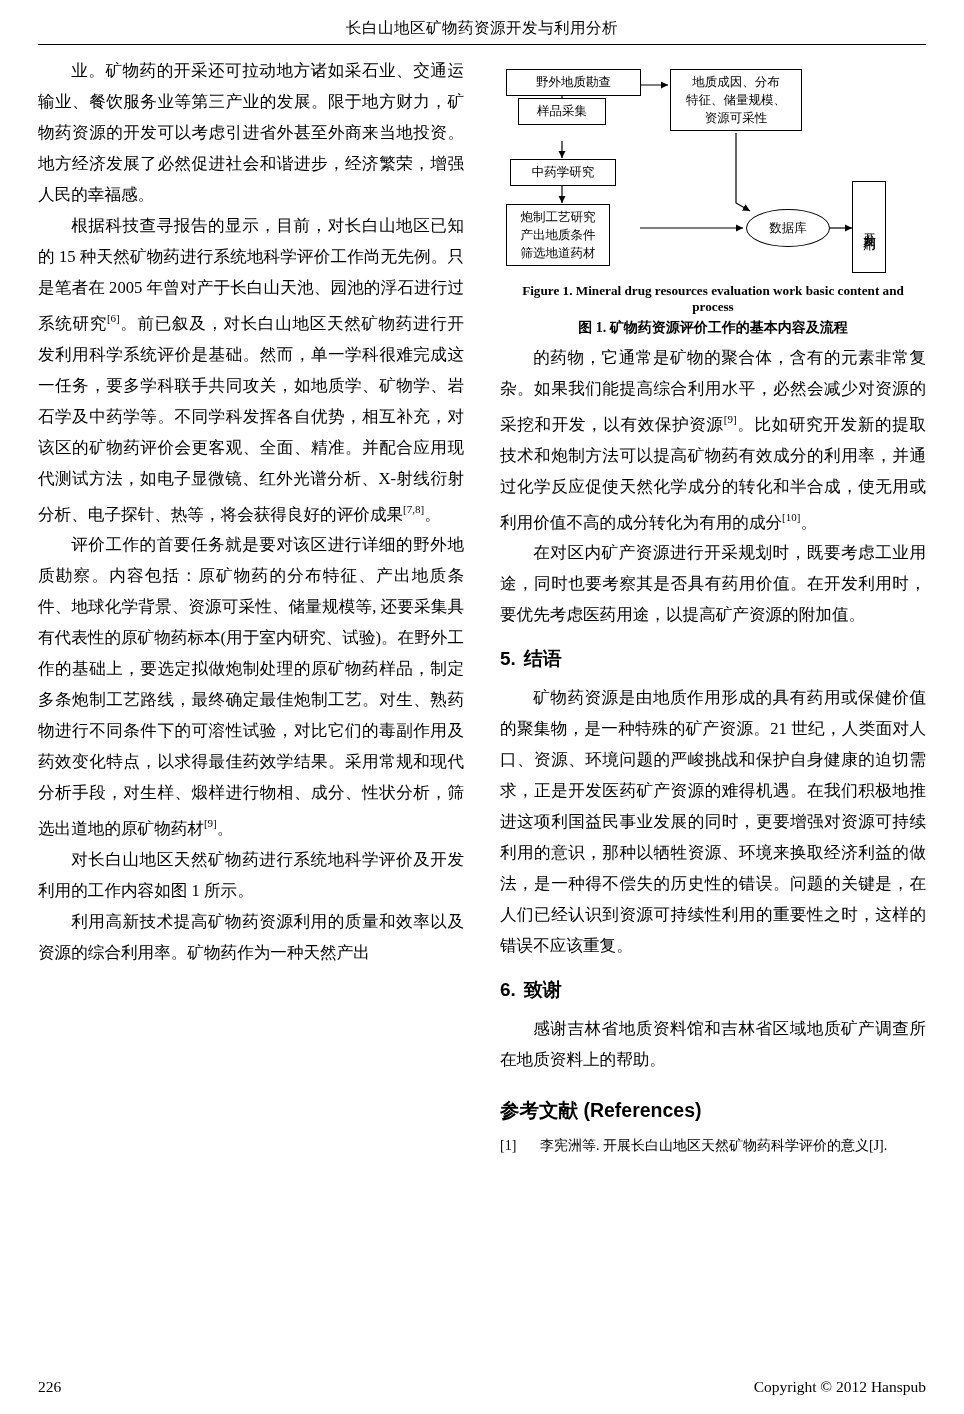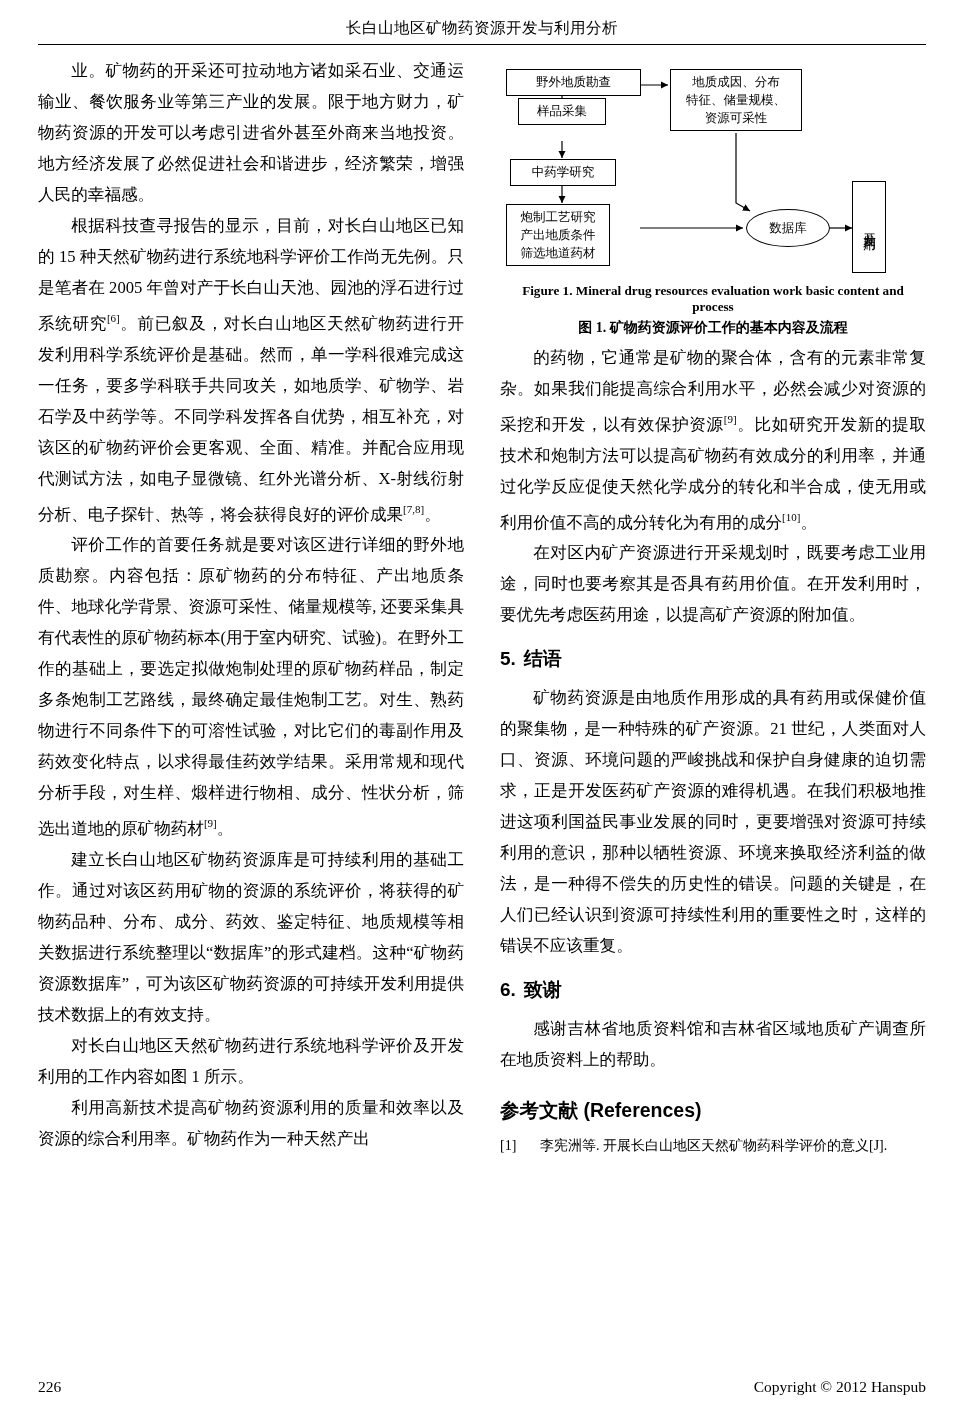--- a/index.html
+++ b/index.html
@@ -167,21 +167,20 @@
 
     <div class="col">
 
       <p class="body">业。矿物药的开采还可拉动地方诸如采石业、交通运输业、餐饮服务业等第三产业的发展。限于地方财力，矿物药资源的开发可以考虑引进省外甚至外商来当地投资。地方经济发展了必然促进社会和谐进步，经济繁荣，增强人民的幸福感。</p>
 
 
       <p class="body"><span>根据科技查寻报告的显示，目前，对长白山地区已知的 15 种天然矿物药进行系统地科学评价工作尚无先例。只是笔者在 2005 年曾对产于长白山天池、园池的浮石进行过系统研究</span><sup>[6]</sup><span>。前已叙及，对长白山地区天然矿物药进行开发利用科学系统评价是基础。然而，单一学科很难完成这一任务，要多学科联手共同攻关，如地质学、矿物学、岩石学及中药学等。不同学科发挥各自优势，相互补充，对该区的矿物药评价会更客观、全面、精准。并配合应用现代测试方法，如电子显微镜、红外光谱分析、X-射线衍射分析、电子探针、热等，将会获得良好的评价成果</span><sup>[7,8]</sup><span>。</span></p>
 
       <p class="body"><span>评价工作的首要任务就是要对该区进行详细的野外地质勘察。内容包括：原矿物药的分布特征、产出地质条件、地球化学背景、资源可采性、储量规模等, 还要采集具有代表性的原矿物药标本(用于室内研究、试验)。在野外工作的基础上，要选定拟做炮制处理的原矿物药样品，制定多条炮制工艺路线，最终确定最佳炮制工艺。对生、熟药物进行不同条件下的可溶性试验，对比它们的毒副作用及药效变化特点，以求得最佳药效学结果。采用常规和现代分析手段，对生样、煅样进行物相、成分、性状分析，筛选出道地的原矿物药材</span><sup>[9]</sup><span>。</span></p>
 
-      <p class="body">建立长白山地区矿物药资源库是可持续利用的基础工作。通过对该区药用矿物的资源的系统评价，将获得的矿物药品种、分布、成分、药效、鉴定特征、地质规模等相关数据进行系统整理以“数据库”的形式建档。这种“矿物药资源数据库”，可为该区矿物药资源的可持续开发利用提供技术数据上的有效支持。</p>
 
       <p class="body">对长白山地区天然矿物药进行系统地科学评价及开发利用的工作内容如图 1 所示。</p>
 
       <p class="body">利用高新技术提高矿物药资源利用的质量和效率以及资源的综合利用率。矿物药作为一种天然产出</p>
 
     </div>
 
     <div class="col">
 
       <div class="figure-wrap">

